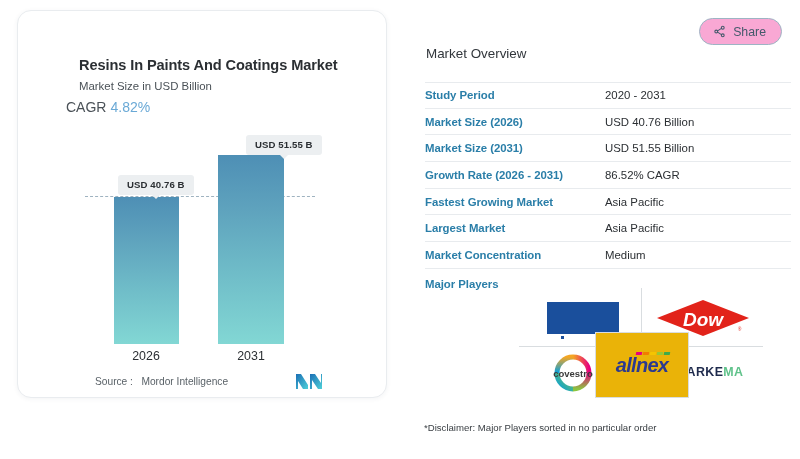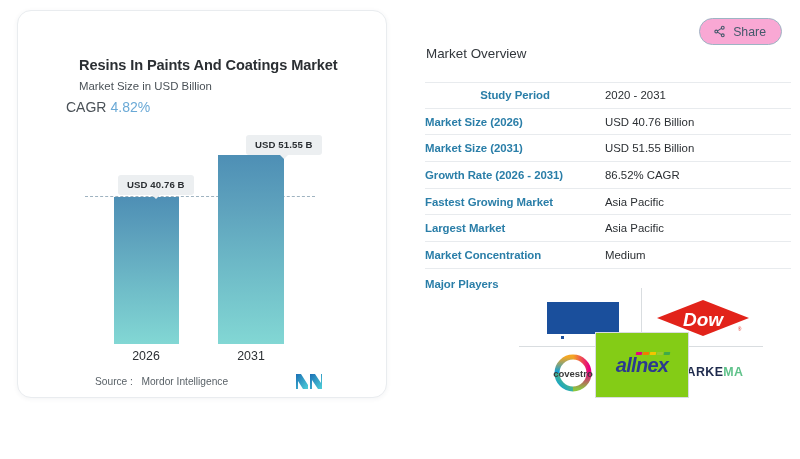--- a/index.html
+++ b/index.html
@@ -114,21 +114,21 @@
     font-size: 13.4px; color: #32373c; font-weight: 400; white-space: nowrap;
   }
 
   .table { position: absolute; left: 9px; top: 82px; width: 366px; }
   .trow {
     position: relative;
     display: flex; align-items: center;
     height: 26.7px;
     border-bottom: 1px solid #e8ebee;
   }
-  .trow:first-child { border-top: 1px solid #e8ebee; text-align: center; }
+  .trow:first-child { border-top: 1px solid #e8ebee; }
   .tkey {
     width: 180px;
     font-size: 11.4px; color: #2a7ea8; font-weight: 600;
     letter-spacing: -0.05px; white-space: nowrap;
   }
   .tval {
     font-size: 11.4px; color: #2b2f33; white-space: nowrap;
   }
   .trow.players { border-bottom: none; height: 30px; }
 
@@ -150,21 +150,21 @@
     display: flex; align-items: center; justify-content: center;
   }
   .cell-basf  { left: 14px;  top: 8px;   width: 100px; height: 44px; }
   .cell-dow   { left: 132px; top: 6px;   width: 104px; height: 48px; }
   .cell-cov   { left: 6px;   top: 62px;  width: 96px;  height: 46px; }
   .cell-ark   { left: 150px; top: 66px;  width: 92px;  height: 36px; }
 
   .allnex-box {
     position: absolute;
     left: 76px; top: 44px; width: 94px; height: 66px;
-    background: #84cc16;
+    background: #eab308;
     border: 1px solid #d9dde0;
     display: flex; align-items: center; justify-content: center;
   }
 
   .basf-logo {
     width: 72px; height: 32px;
     background: #1a4f9c;
     display: flex; flex-direction: column;
     align-items: center; justify-content: center;
     padding-top: 2px;
@@ -364,14 +364,15 @@
             <i style="background:#f07d00"></i>
             <i style="background:#f5c400"></i>
             <i style="background:#9ac832"></i>
             <i style="background:#3faa49"></i>
           </div>
           <span>allnex</span>
         </div>
       </div>
     </div>
 
+    <div class="disclaimer">*Disclaimer: Major Players sorted in no particular order</div>
   </div>
 </div>
 
 </body></html>

